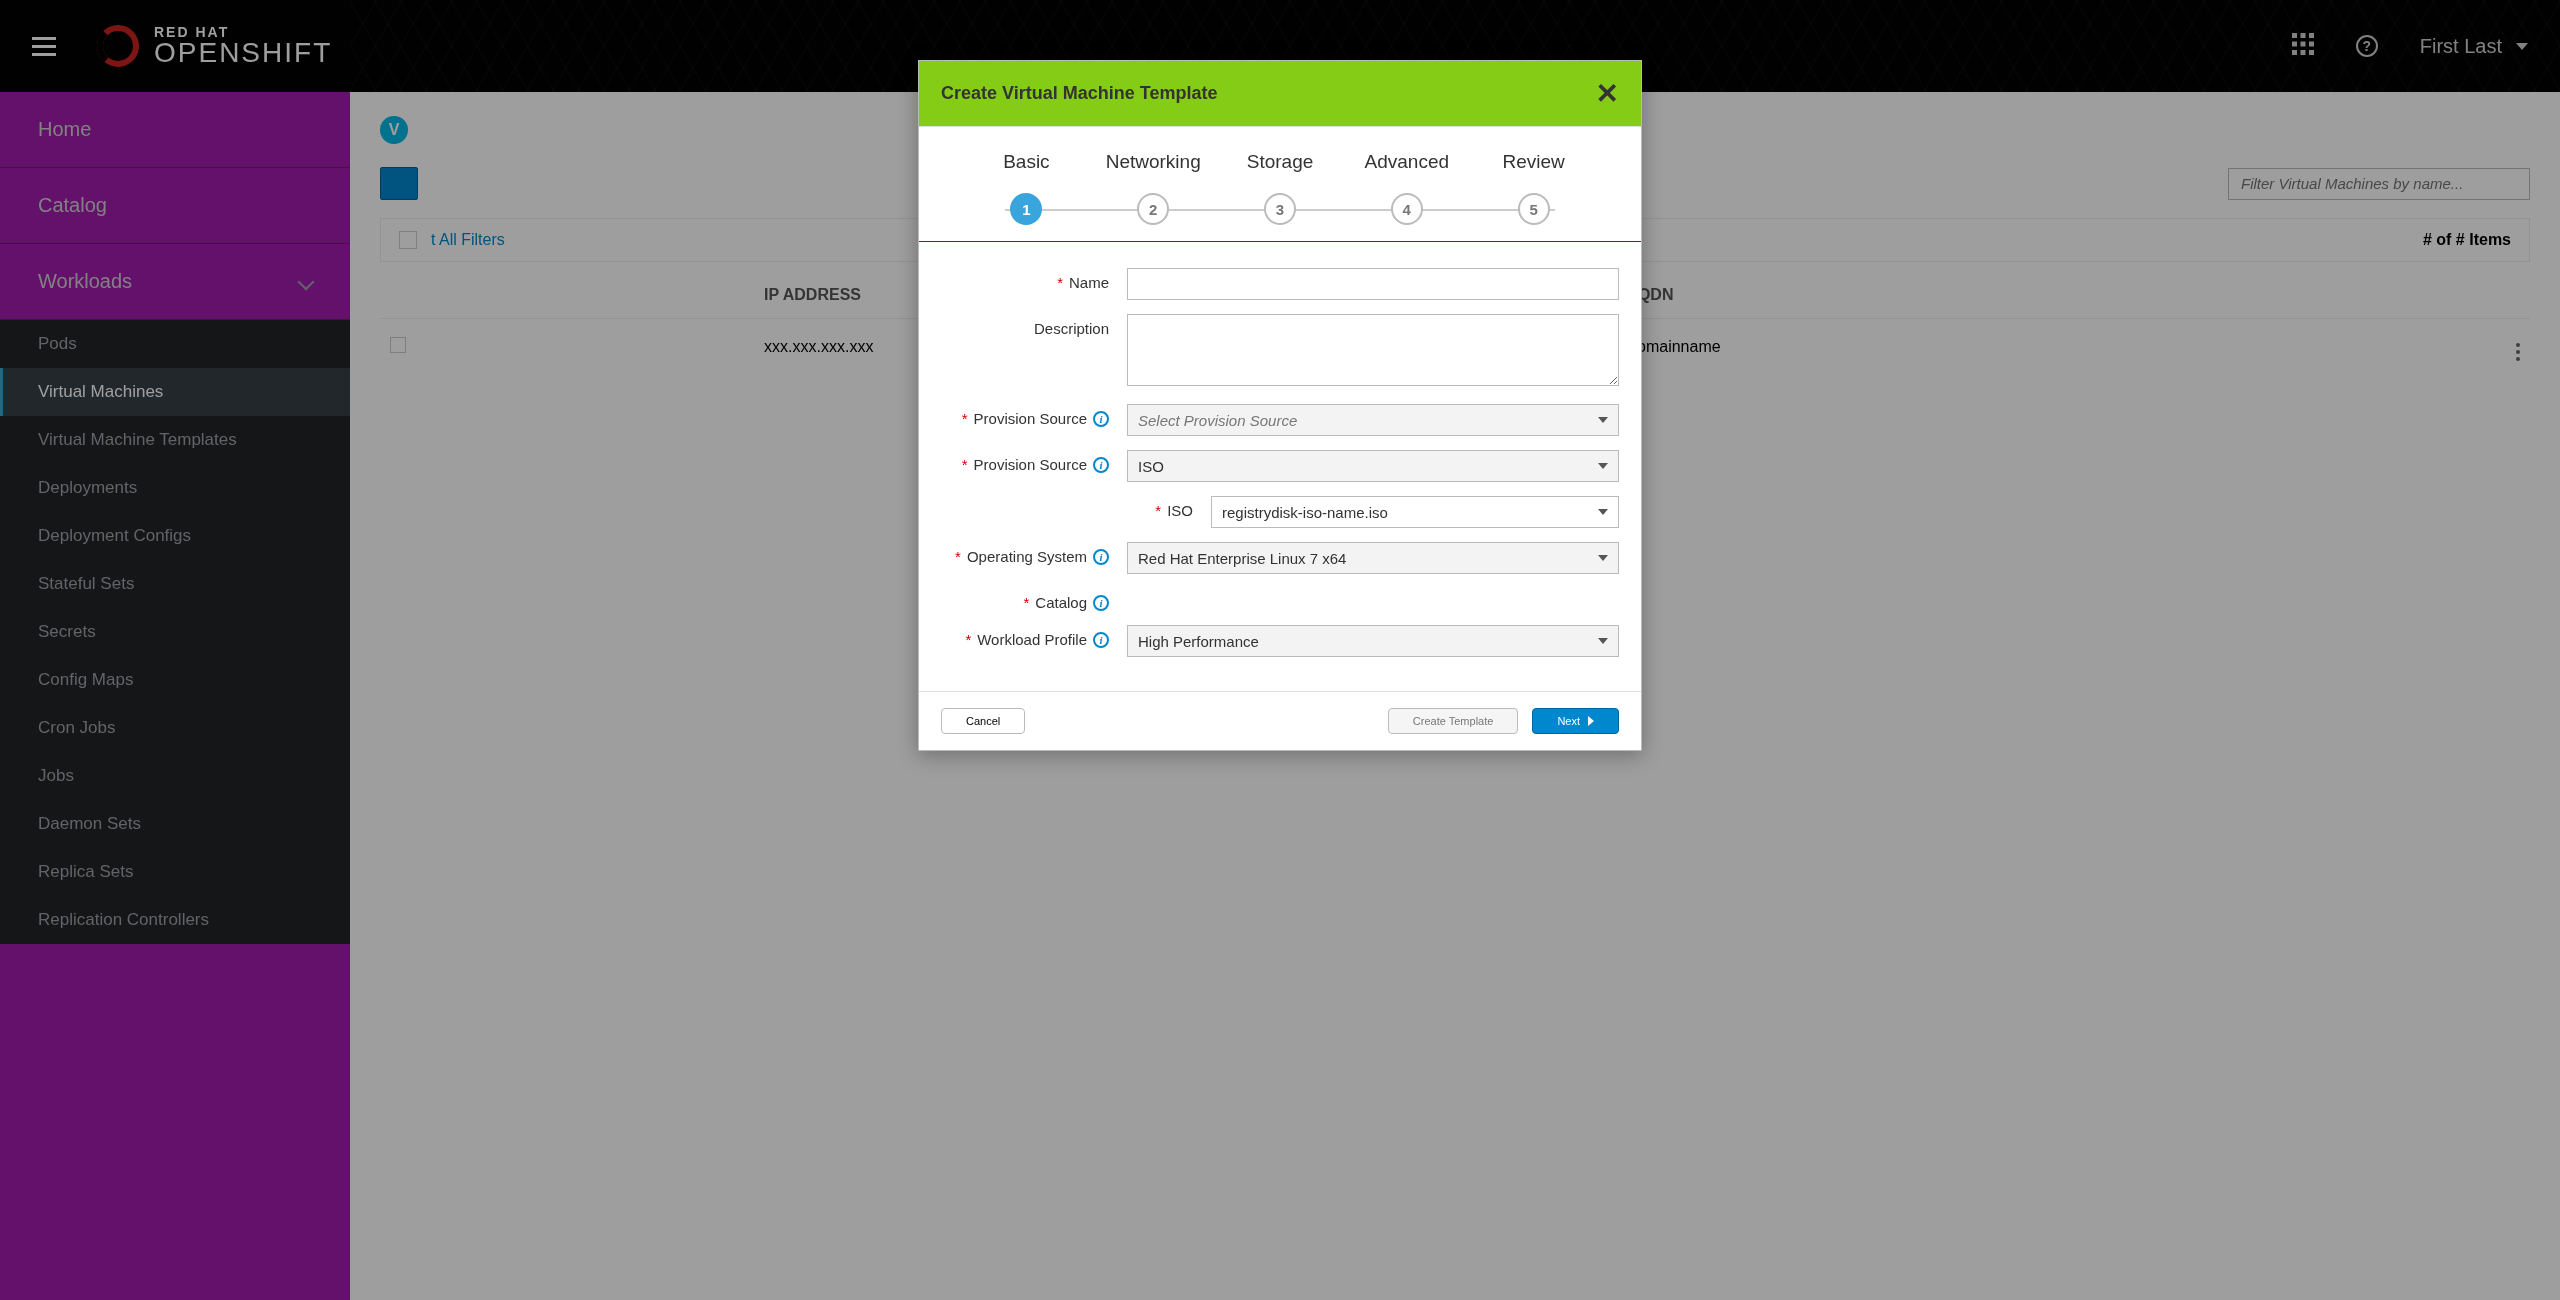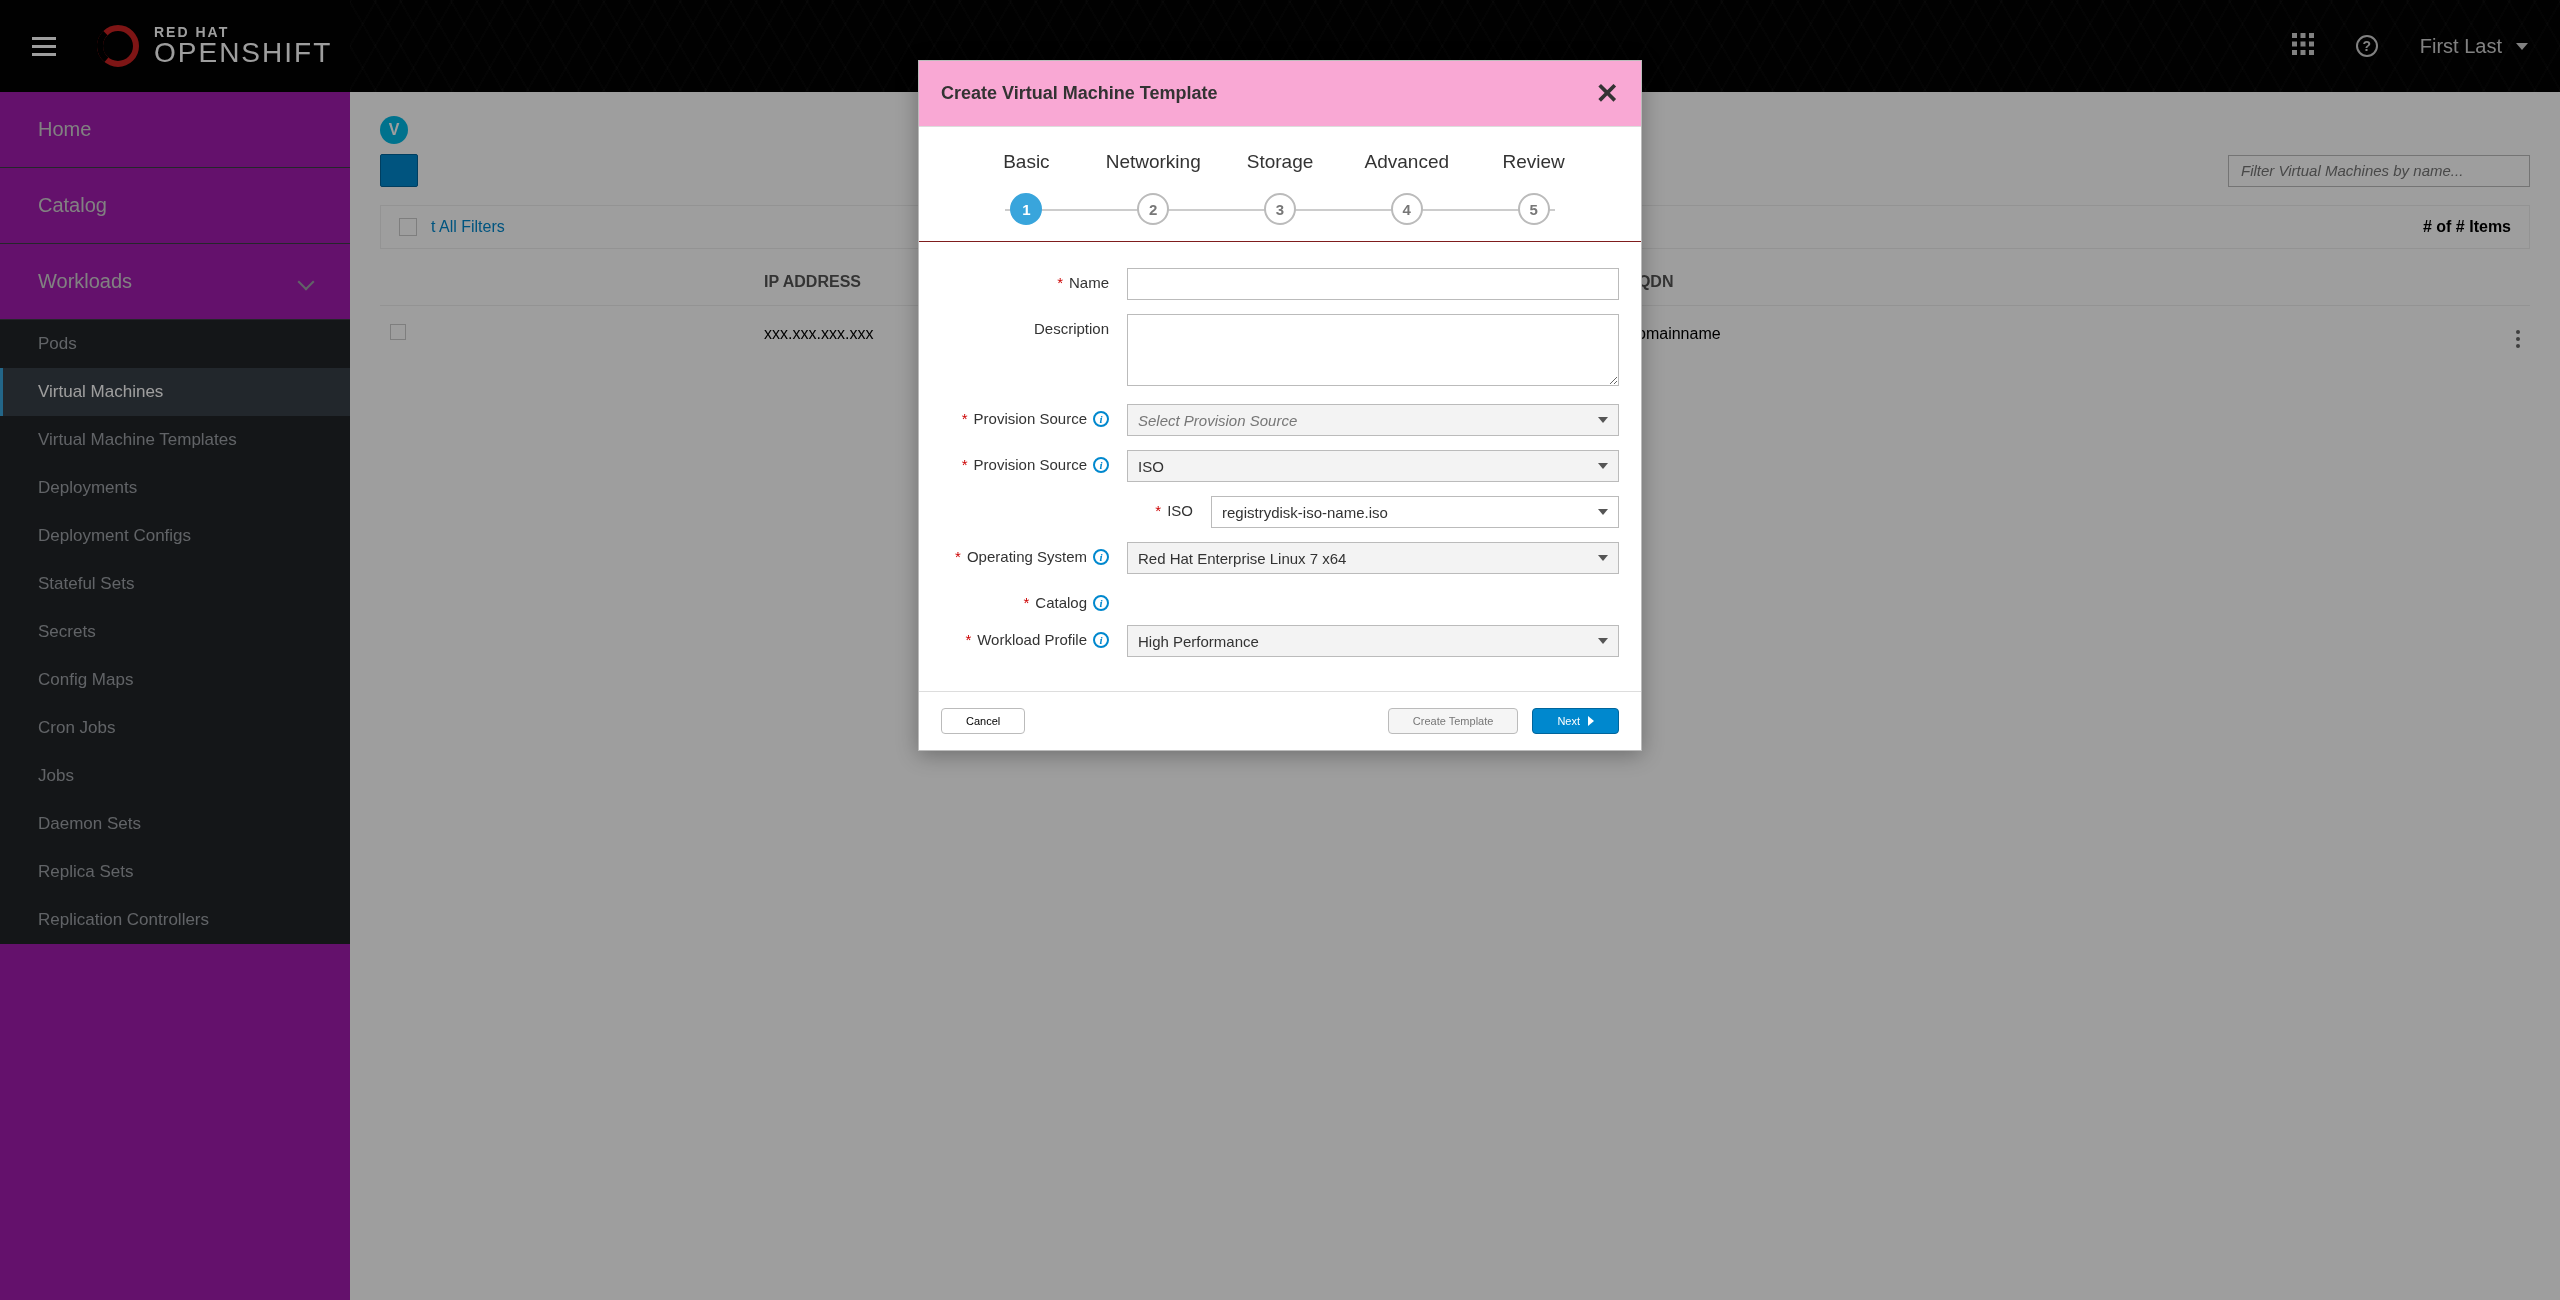--- a/index.html
+++ b/index.html
@@ -24,38 +24,38 @@
 .sidenav { position: absolute; top: 92px; left: 0; width: 350px; bottom: 0; background: #a21caf; color: #d1d1d1; }
 .sidenav .primary a { display: flex; align-items:center; justify-content:space-between; padding: 26px 38px; font-size: 20px; color: #d1d1d1; text-decoration: none; border-bottom: 1px solid #3a3f45; }
 .sidenav .primary a.expandable .chev { width: 12px; height: 12px; border-right: 2px solid #9da1a6; border-bottom: 2px solid #9da1a6; transform: rotate(45deg); }
 .sidenav .secondary { background: #212427; }
 .sidenav .secondary a { display:block; padding: 14px 38px; font-size: 17px; color: #9da1a6; text-decoration: none; }
 .sidenav .secondary a.active { background: #383f47; color: #fff; border-left: 3px solid #39a5dc; padding-left: 35px; }
 
 
 .page { position: absolute; top: 92px; left: 350px; right: 0; bottom: 0; background: #fff; padding: 24px 30px; }
 .page .crumb-badge { background: #00b9e4; color:#fff; width:28px; height:28px; border-radius:50%; display:inline-flex; align-items:center; justify-content:center; font-weight:bold; }
-.page .toolbar { display:flex; gap:18px; margin-top:10px; align-items:center;}
+.page .toolbar { display:flex; gap:18px; margin-top:23px; align-items:center;}
 .page .toolbar .btn-primary { background:#0088ce; color:#fff; border:1px solid #00659c; padding:8px 16px; border-radius:2px;}
 .filter-input { margin-left:auto; width:302px; height:32px; border:1px solid #bbb; padding:0 12px; font-style:italic; color:#888; font-size:15px;}
 .page .filters-row { display:flex; align-items:center; border:1px solid #ededed; margin-top:18px; padding:12px 18px; font-size:16px;}
 .page .filters-row .reset { color:#0088ce; }
 .page .filters-row .count { margin-left:auto; font-weight:bold; }
 .page table { width:100%; margin-top:10px; border-collapse:collapse; font-size:16px;}
 .page th { text-align:left; padding:14px 10px; color:#555; font-weight:600;}
 .page td { padding:14px 10px; border-top:1px solid #eee;}
 .kebab { display:inline-flex; flex-direction:column; gap:3px;}
 .kebab span{width:4px;height:4px;background:#666;border-radius:50%;}
 
 
 .overlay { position:absolute; inset:0; background: rgba(0,0,0,0.38); display:flex; align-items:flex-start; justify-content:center; padding-top:60px; }
 
 
 .modal { width: 724px; background: #fff; border: 1px solid #bbb; box-shadow: 0 4px 20px rgba(0,0,0,.3); }
-.modal-header { display:flex; align-items:center; padding: 16px 22px; border-bottom: 1px solid #ddd; background:#f9a8d4;}
+.modal-header { display:flex; align-items:center; padding: 16px 22px; border-bottom: 1px solid #ddd; background:#84cc16;}
 .modal-header h2 { font-size: 18px; font-weight: bold; color:#333; }
 .modal-header .close { margin-left:auto; font-size: 28px; font-weight:bold; cursor:pointer; color:#333;}
 
 .wizard-steps { display:flex; justify-content:space-between; padding: 24px 44px 16px; position:relative; border-bottom:1px solid #7f1d1d;}
 .step { display:flex; flex-direction:column; align-items:center; gap:20px; flex:1; position:relative;}
 .step .label { font-size: 19px; color:#333; }
 .step .dot { width:32px; height:32px; border-radius:50%; background:#fff; border:2px solid #bbb; display:flex; align-items:center; justify-content:center; font-weight:bold; color:#777; font-size:15px; position:relative; z-index:2;}
 .step.active .dot { background:#39a5dc; border-color:#39a5dc; color:#fff; }
 .step-line { position:absolute; top: 82px; left: 86px; right: 86px; height:2px; background:#ccc; z-index:1;}
 

